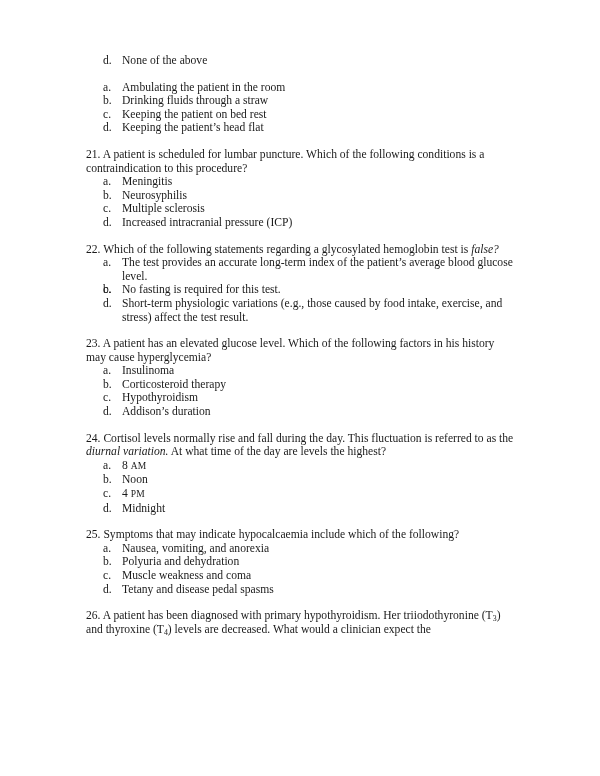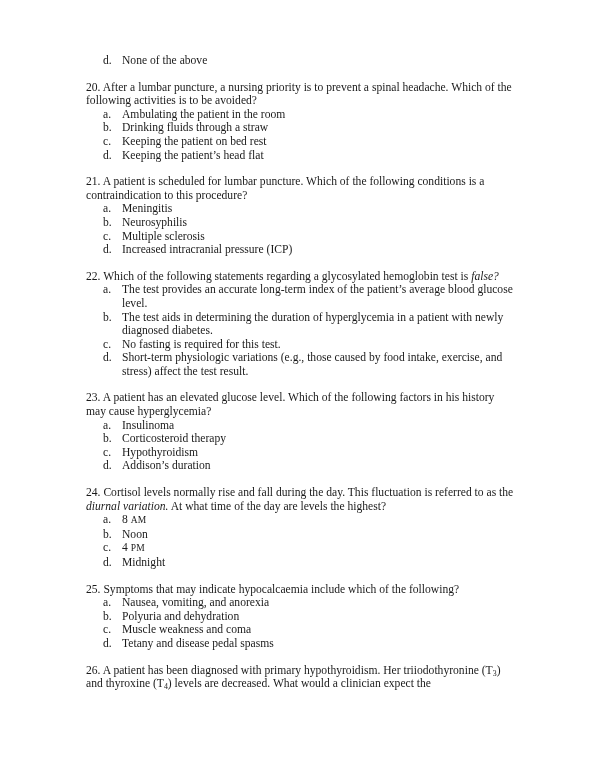--- a/index.html
+++ b/index.html
@@ -64,21 +64,20 @@
 
 <div id="page">
 
   <ol class="options" style="margin-bottom:13px;">
     <li>
       <span class="lbl">d.</span><span>None of the above</span>
     </li>
   </ol>
 
   <div class="qblock">
-    <p class="stem">20. After a lumbar puncture, a nursing priority is to prevent a spinal headache. Which of the following activities is to be avoided?</p>
     <ol class="options">
       <li><span class="lbl">a.</span><span>Ambulating the patient in the room</span></li>
       <li><span class="lbl">b.</span><span>Drinking fluids through a straw</span></li>
       <li><span class="lbl">c.</span><span>Keeping the patient on bed rest</span></li>
       <li><span class="lbl">d.</span><span>Keeping the patient’s head flat</span></li>
     </ol>
   </div>
 
   <div class="qblock">
     <p class="stem">21. A patient is scheduled for lumbar puncture. Which of the following conditions is a contraindication to this procedure?</p>
@@ -87,21 +86,21 @@
       <li><span class="lbl">b.</span><span>Neurosyphilis</span></li>
       <li><span class="lbl">c.</span><span>Multiple sclerosis</span></li>
       <li><span class="lbl">d.</span><span>Increased intracranial pressure (ICP)</span></li>
     </ol>
   </div>
 
   <div class="qblock">
     <p class="stem"><span>22. Which of the following statements regarding a glycosylated hemoglobin test is </span><span class="it">false?</span></p>
     <ol class="options">
       <li><span class="lbl">a.</span><span>The test provides an accurate long-term index of the patient’s average blood glucose level.</span></li>
-      <li><span class="lbl">b.</span><span>The test aids in determining the duration of hyperglycemia in a patient with newly diagnosed diabetes.</span></li>
+      <li><span class="lbl">b.</span></li>
       <li><span class="lbl">c.</span><span>No fasting is required for this test.</span></li>
       <li><span class="lbl">d.</span><span>Short-term physiologic variations (e.g., those caused by food intake, exercise, and stress) affect the test result.</span></li>
     </ol>
   </div>
 
   <div class="qblock">
     <p class="stem">23. A patient has an elevated glucose level. Which of the following factors in his history may cause hyperglycemia?</p>
     <ol class="options">
       <li><span class="lbl">a.</span><span>Insulinoma</span></li>
       <li><span class="lbl">b.</span><span>Corticosteroid therapy</span></li>

